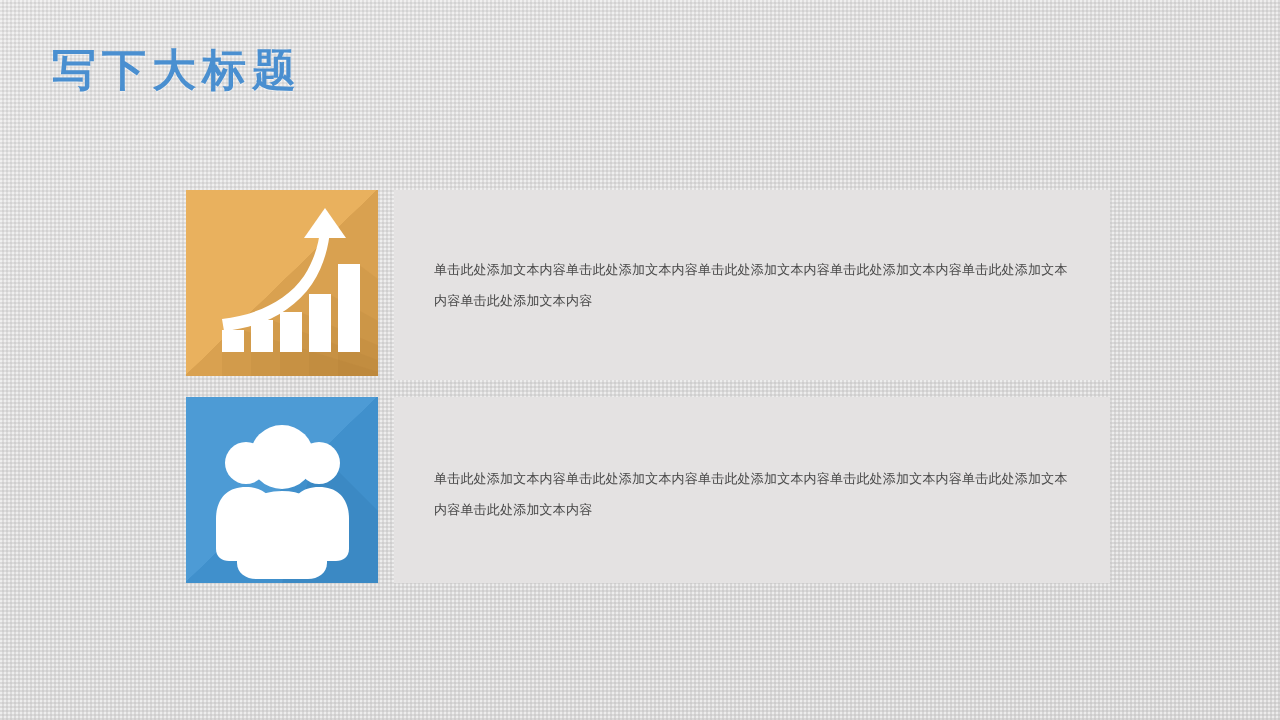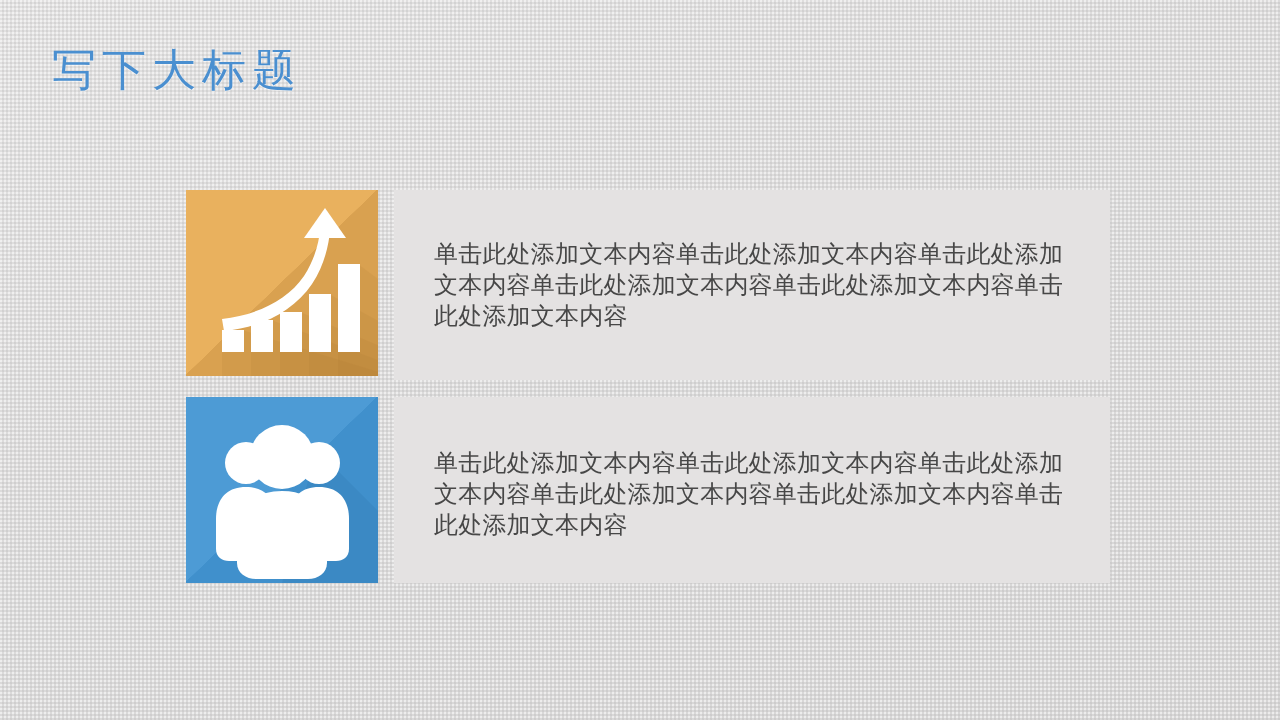--- a/index.html
+++ b/index.html
@@ -24,21 +24,21 @@
       linear-gradient(160deg, #e2e1e1 0%, #dcdbdb 40%, #d7d6d6 100%);
     background-size: 4px 4px, 4px 4px, 100% 100%;
   }
 
   
   #page-title {
     position: absolute;
     left: 52px;
     top: 46px;
     font-size: 44px;
-    font-weight: normal;
+    font-weight: bold;
     letter-spacing: 6px;
     color: #4a8fd0;
     line-height: 1.1;
     white-space: nowrap;
     text-shadow: 0 1px 0 rgba(255,255,255,0.45);
   }
 
   
   .row {
     position: absolute;
@@ -92,21 +92,21 @@
   #row-1 .panel { height: 190px; }
   #row-2 .panel { height: 186px; }
 
   .panel .body-text {
     position: absolute;
     left: 40px;
     right: 40px;
     top: 50%;
     transform: translateY(-50%);
     font-family: "DejaVu Sans", sans-serif;
-    font-size: 24px;
+    font-size: 13px;
     line-height: 31px;
     color: #474747;
     letter-spacing: 0.2px;
     text-align: left;
   }
   #row-2 .panel .body-text { top: 52%; }
 </style>
 </head>
 <body>
 

